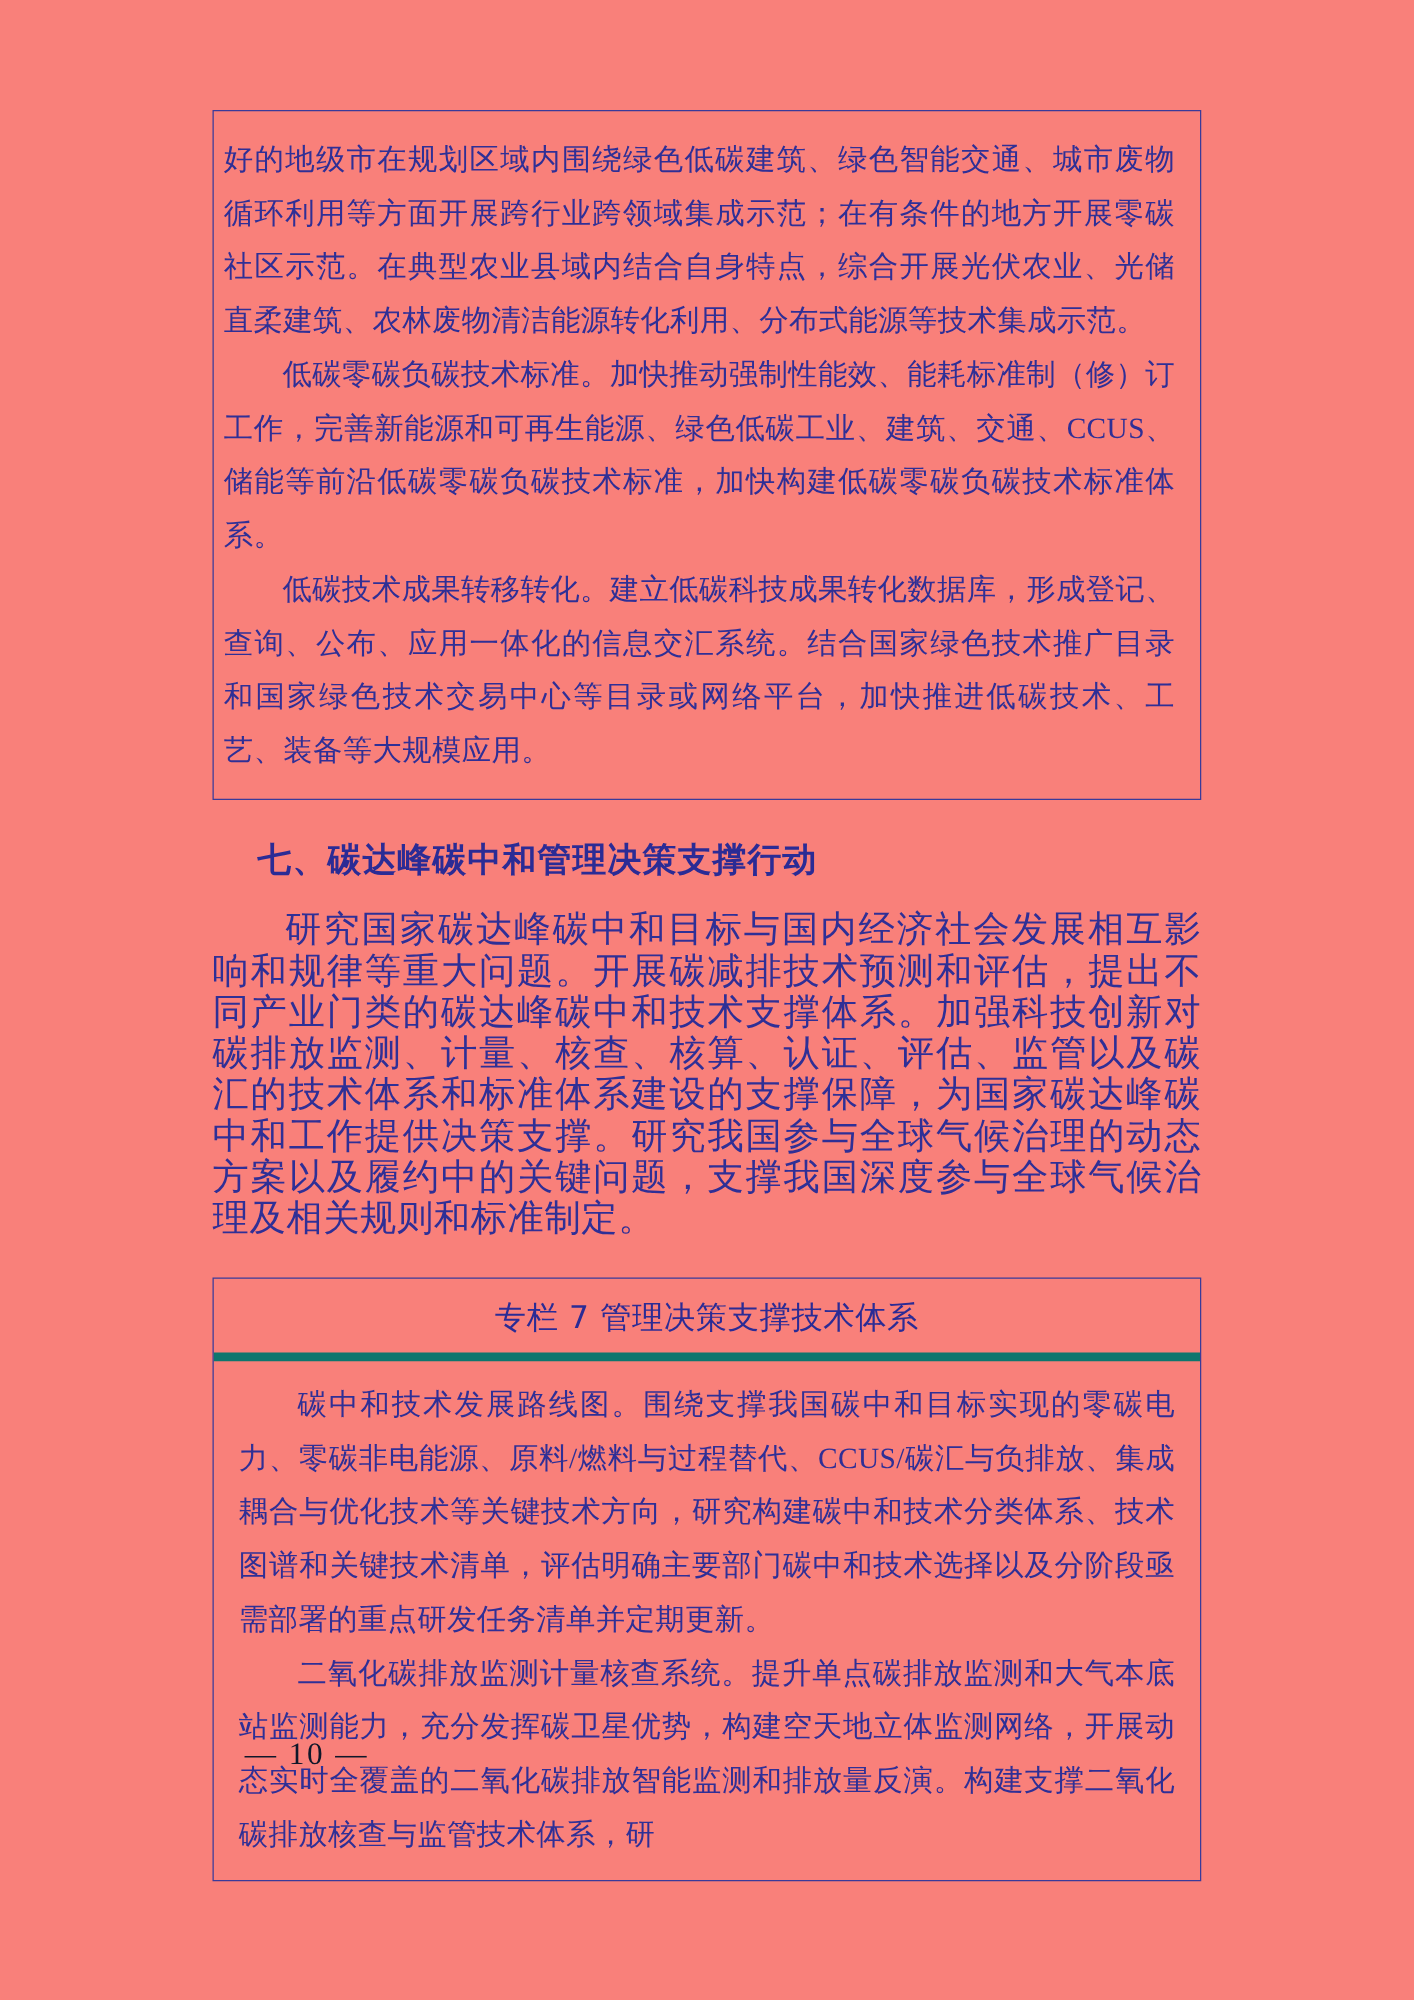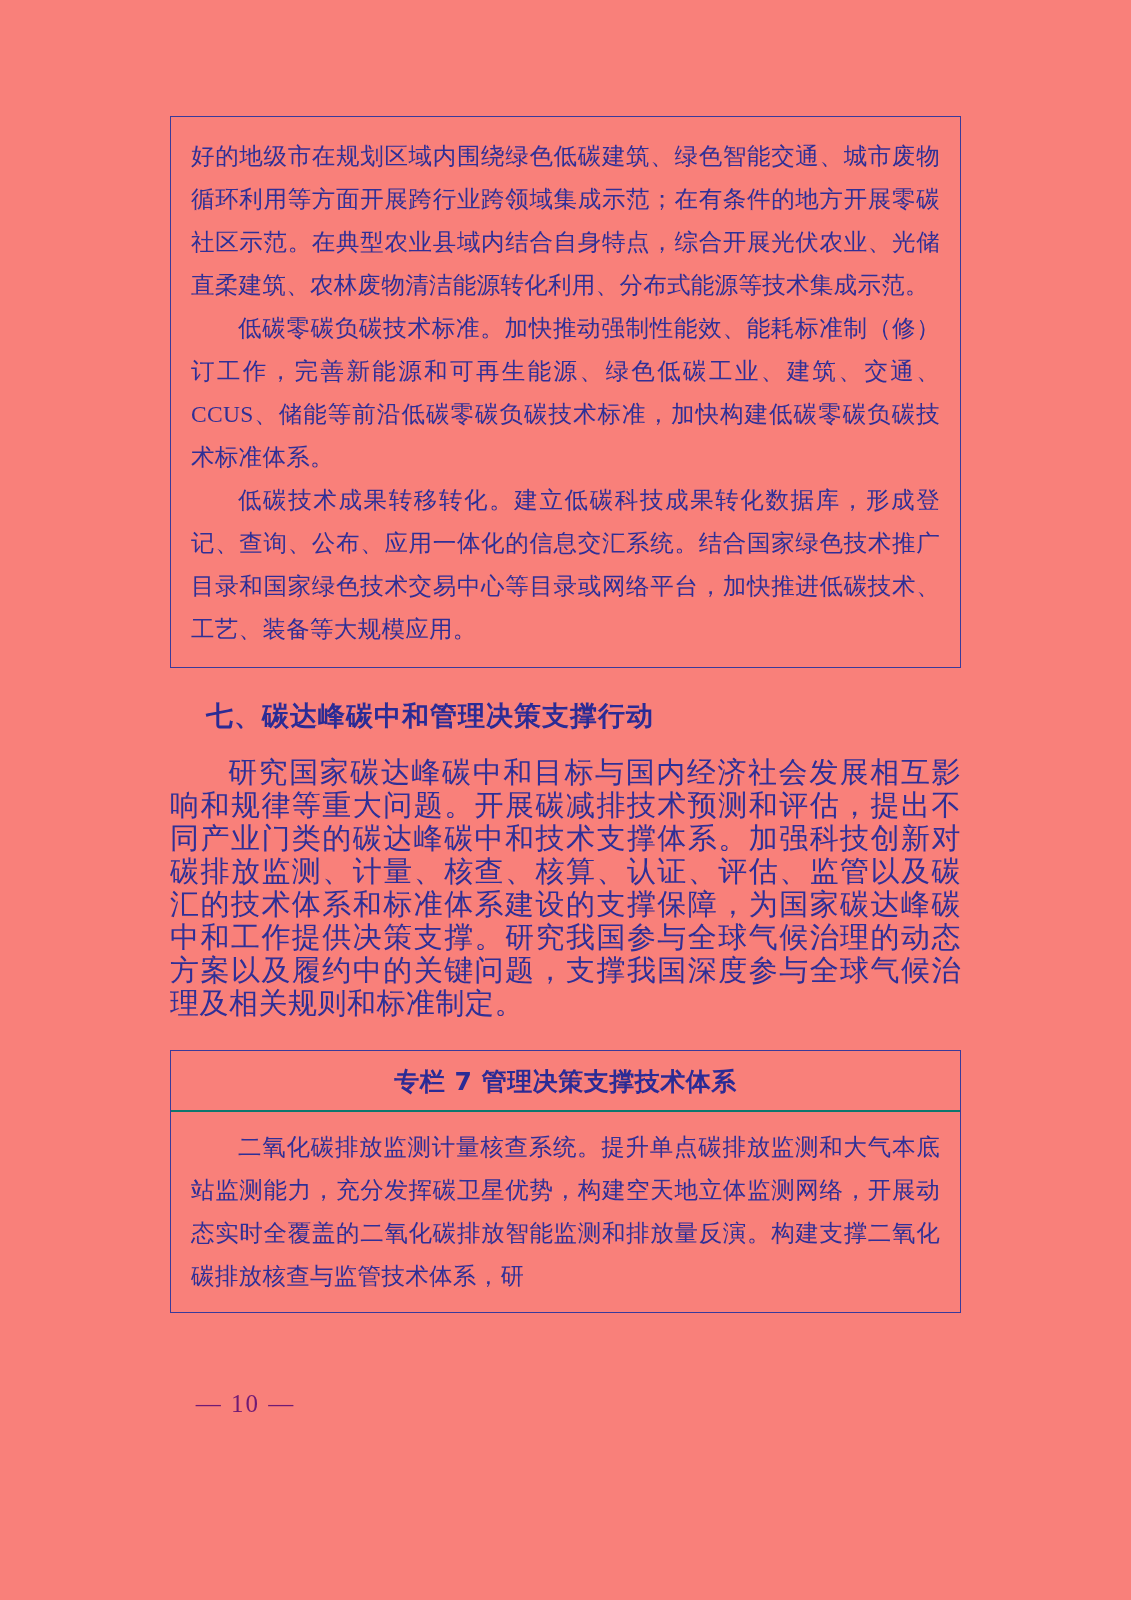--- a/index.html
+++ b/index.html
@@ -23,22 +23,22 @@
     height: 1600px;
     box-sizing: border-box;
     padding: 0 170px;
   }
   .box {
     border: 1px solid #3a3a9a;
     box-sizing: border-box;
     margin-top: 0;
   }
   .box-top {
-    margin-top: 116px;
-    padding: 18px 20px 16px 20px;
+    margin-top: 88px;
+    padding: 18px 20px 16px 8px;
   }
   .box p {
     margin: 0;
     font-size: 23.5px;
     line-height: 43px;
     text-align: justify;
     text-justify: inter-ideograph;
     letter-spacing: 0.3px;
     color: #2f2f96;
   }
@@ -63,38 +63,38 @@
     color: #2f2f96;
     letter-spacing: 0.5px;
   }
   .box-bottom {
     margin-top: 30px;
     padding: 0;
   }
   .box-title {
     text-align: center;
     font-family: "DejaVu Sans", "Liberation Sans", sans-serif;
-    font-weight: bold;
+    font-weight: normal;
     font-size: 25px;
     padding: 14px 0 12px 0;
-    border-bottom: 2px solid #0f766e;
+    border-bottom: 7px solid #0f766e;
     color: #2b2b95;
     letter-spacing: 0.5px;
   }
   .box-body {
     padding: 14px 20px 14px 20px;
   }
   .footer {
     position: absolute;
     left: 0;
     top: 1390px;
     width: 100%;
     text-align: center;
     font-size: 25px;
-    color: #701a75;
+    color: #0f172a;
     letter-spacing: 2px;
     padding-left: 0;
   }
   .footer-inner {
     display: inline-block;
     margin-left: -640px;
   }
 </style>
 </head>
 <body>
@@ -107,20 +107,21 @@
     <p class="indent">低碳技术成果转移转化。建立低碳科技成果转化数据库，形成登记、查询、公布、应用一体化的信息交汇系统。结合国家绿色技术推广目录和国家绿色技术交易中心等目录或网络平台，加快推进低碳技术、工艺、装备等大规模应用。</p>
   </div>
 
   <div class="section-title">七、碳达峰碳中和管理决策支撑行动</div>
 
   <div class="body-text">研究国家碳达峰碳中和目标与国内经济社会发展相互影响和规律等重大问题。开展碳减排技术预测和评估，提出不同产业门类的碳达峰碳中和技术支撑体系。加强科技创新对碳排放监测、计量、核查、核算、认证、评估、监管以及碳汇的技术体系和标准体系建设的支撑保障，为国家碳达峰碳中和工作提供决策支撑。研究我国参与全球气候治理的动态方案以及履约中的关键问题，支撑我国深度参与全球气候治理及相关规则和标准制定。</div>
 
   <div class="box box-bottom">
     <div class="box-title">专栏 7 管理决策支撑技术体系</div>
     <div class="box-body">
+      <p class="indent">碳中和技术发展路线图。围绕支撑我国碳中和目标实现的零碳电力、零碳非电能源、原料/燃料与过程替代、CCUS/碳汇与负排放、集成耦合与优化技术等关键技术方向，研究构建碳中和技术分类体系、技术图谱和关键技术清单，评估明确主要部门碳中和技术选择以及分阶段亟需部署的重点研发任务清单并定期更新。</p>
       <p class="indent">二氧化碳排放监测计量核查系统。提升单点碳排放监测和大气本底站监测能力，充分发挥碳卫星优势，构建空天地立体监测网络，开展动态实时全覆盖的二氧化碳排放智能监测和排放量反演。构建支撑二氧化碳排放核查与监管技术体系，研</p>
     </div>
   </div>
 
   <div class="footer">
     <span class="footer-inner">— 10 —</span>
   </div>
 
 </div>
 

